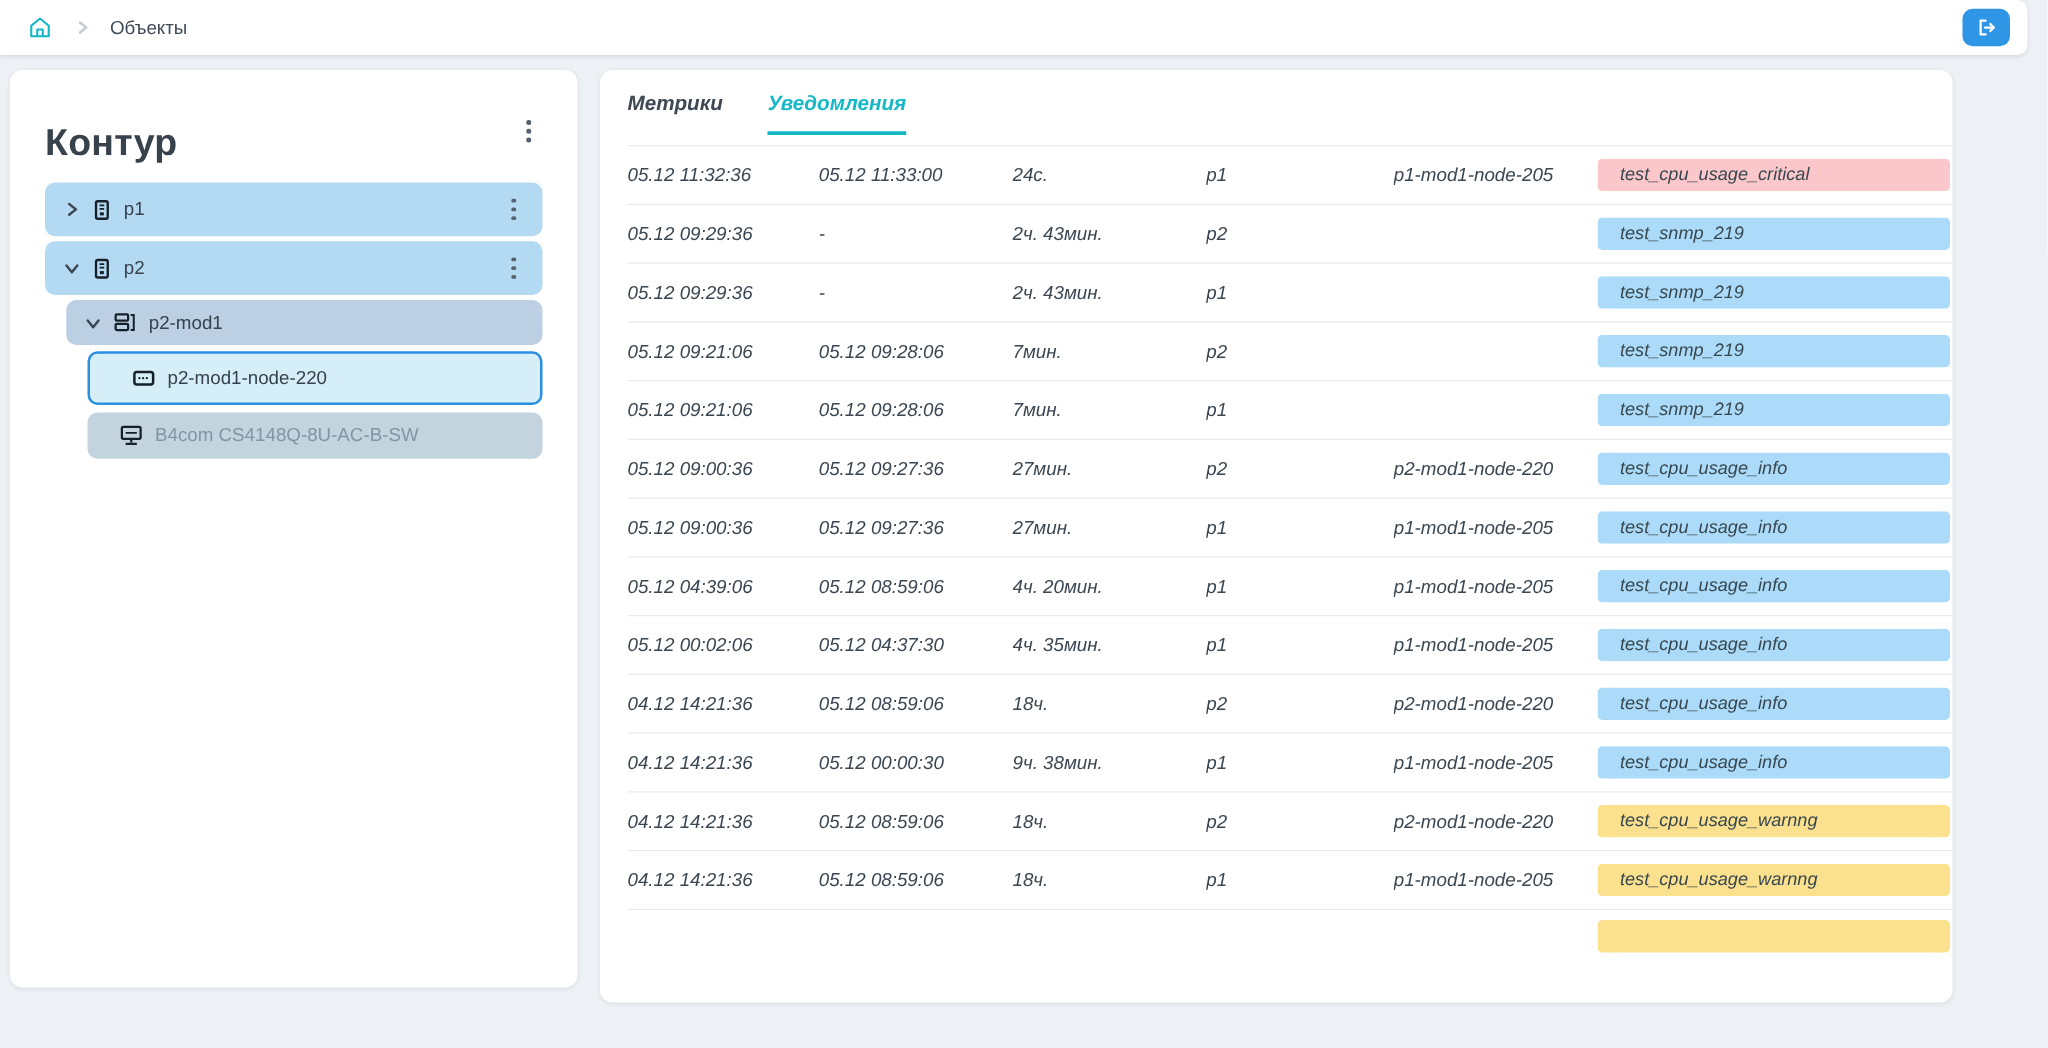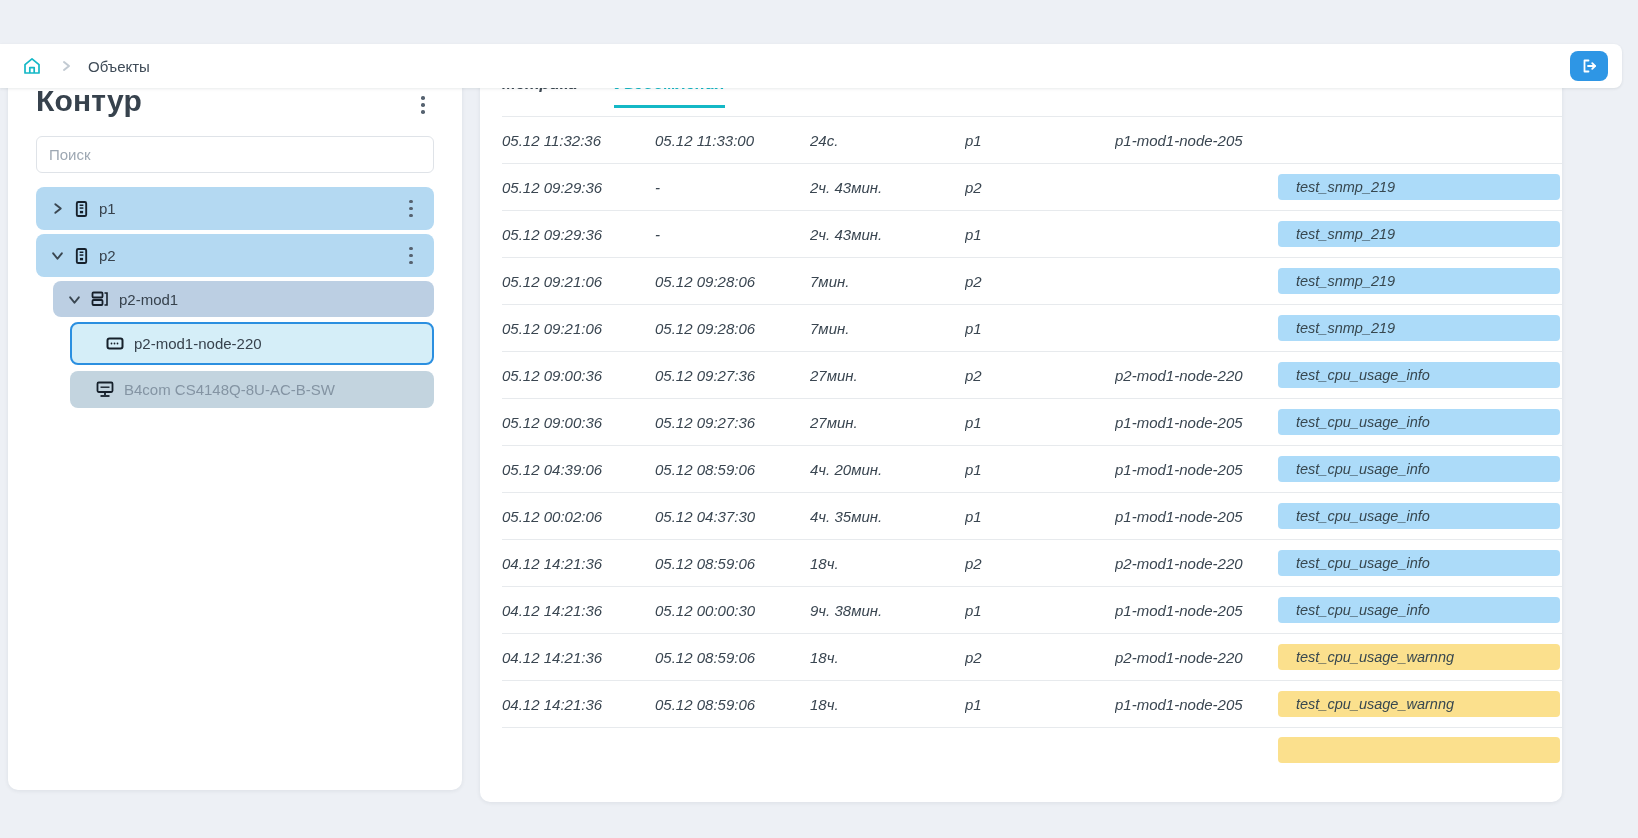--- a/index.html
+++ b/index.html
@@ -18,37 +18,37 @@
     background:#EDF0F5;
     font-family:"Liberation Sans", sans-serif;
     color:var(--txt);
     position:relative;
   }
   
   .topbar{
     position:absolute;top:0;left:0;width:1622px;height:44px;
     background:#fff;border-radius:0 8px 8px 0;
     box-shadow:0 1px 3px rgba(30,45,60,.10);
-    display:flex;align-items:center;padding:0 14px 0 20px;z-index:5;margin-top:44px;
+    display:flex;align-items:center;padding:0 14px 0 20px;z-index:5;
   }
   .home-btn{width:24px;height:24px;display:flex;align-items:center;justify-content:center;color:var(--teal);cursor:pointer;background:none;border:none}
   .bc-chev{margin:0 16px;display:flex;align-items:center}
   .bc-label{font-size:15px;color:#3F4B57}
   .logout-btn{
     margin-left:auto;width:38px;height:30px;border:none;border-radius:8px;
     background:var(--blue);display:flex;align-items:center;justify-content:center;cursor:pointer;
   }
   
   .sidebar{
     position:absolute;left:8px;top:56px;width:454px;height:734px;
     background:#fff;border-radius:10px;box-shadow:0 1px 4px rgba(25,39,57,.08);
     padding:22px 28px;
   }
   .sb-head{display:flex;align-items:flex-start;justify-content:space-between}
-  .sb-title{font-size:30px;font-weight:600;color:#37424D;letter-spacing:.2px;margin-top:6px}
+  .sb-title{font-size:30px;font-weight:600;color:#37424D;letter-spacing:.2px;margin-top:20px}
   .kebab{display:flex;flex-direction:column;gap:3.5px;align-items:center;justify-content:center;width:22px;height:26px;cursor:pointer;background:none;border:none;margin-top:14px}
   .kebab i{width:3.5px;height:3.5px;border-radius:50%;background:#566270;display:block}
   .search{
     margin-top:18px;width:100%;height:37px;border:1px solid #DFE3E8;border-radius:6px;
     padding:0 12px;font-size:15px;color:#3A4651;outline:none;font-family:inherit;
   }
   .search::placeholder{color:#9EA8B3}
   .tree{margin-top:14px}
   .tree-item{
     display:flex;align-items:center;border-radius:8px;cursor:pointer;
@@ -122,21 +122,20 @@
 
 <aside class="sidebar">
   <div class="sb-head">
     <h1 class="sb-title">Контур</h1>
     <button class="kebab">
         <i></i>
         <i></i>
         <i></i>
       </button>
   </div>
-  <input class="search" placeholder="Поиск" style="">
 
   <div class="tree">
 
     <div class="tree-item ti-pak">
       <span class="chev">
         <svg width="13" height="13" viewBox="0 0 12 12" fill="none" stroke="currentColor" stroke-width="1.8" stroke-linecap="round" stroke-linejoin="round">
             <path d="M4 2 L9 6 L4 10"></path>
           </svg>
       </span>
       <span class="ticon">
@@ -227,20 +226,23 @@
   </nav>
 
   <section class="table">
     <div>
   <div class="trow">
     <div class="cell">05.12 11:32:36</div>
     <div class="cell">05.12 11:33:00</div>
     <div class="cell">24с.</div>
     <div class="cell">p1</div>
     <div class="cell">p1-mod1-node-205</div>
+    <div class="cell">
+      <span class="badge sev-critical">test_cpu_usage_critical</span>
+    </div>
   </div>
 
   <div class="trow">
     <div class="cell">05.12 09:29:36</div>
     <div class="cell">-</div>
     <div class="cell">2ч. 43мин.</div>
     <div class="cell">p2</div>
     <div class="cell"></div>
     <div class="cell">
       <span class="badge sev-info">test_snmp_219</span>

